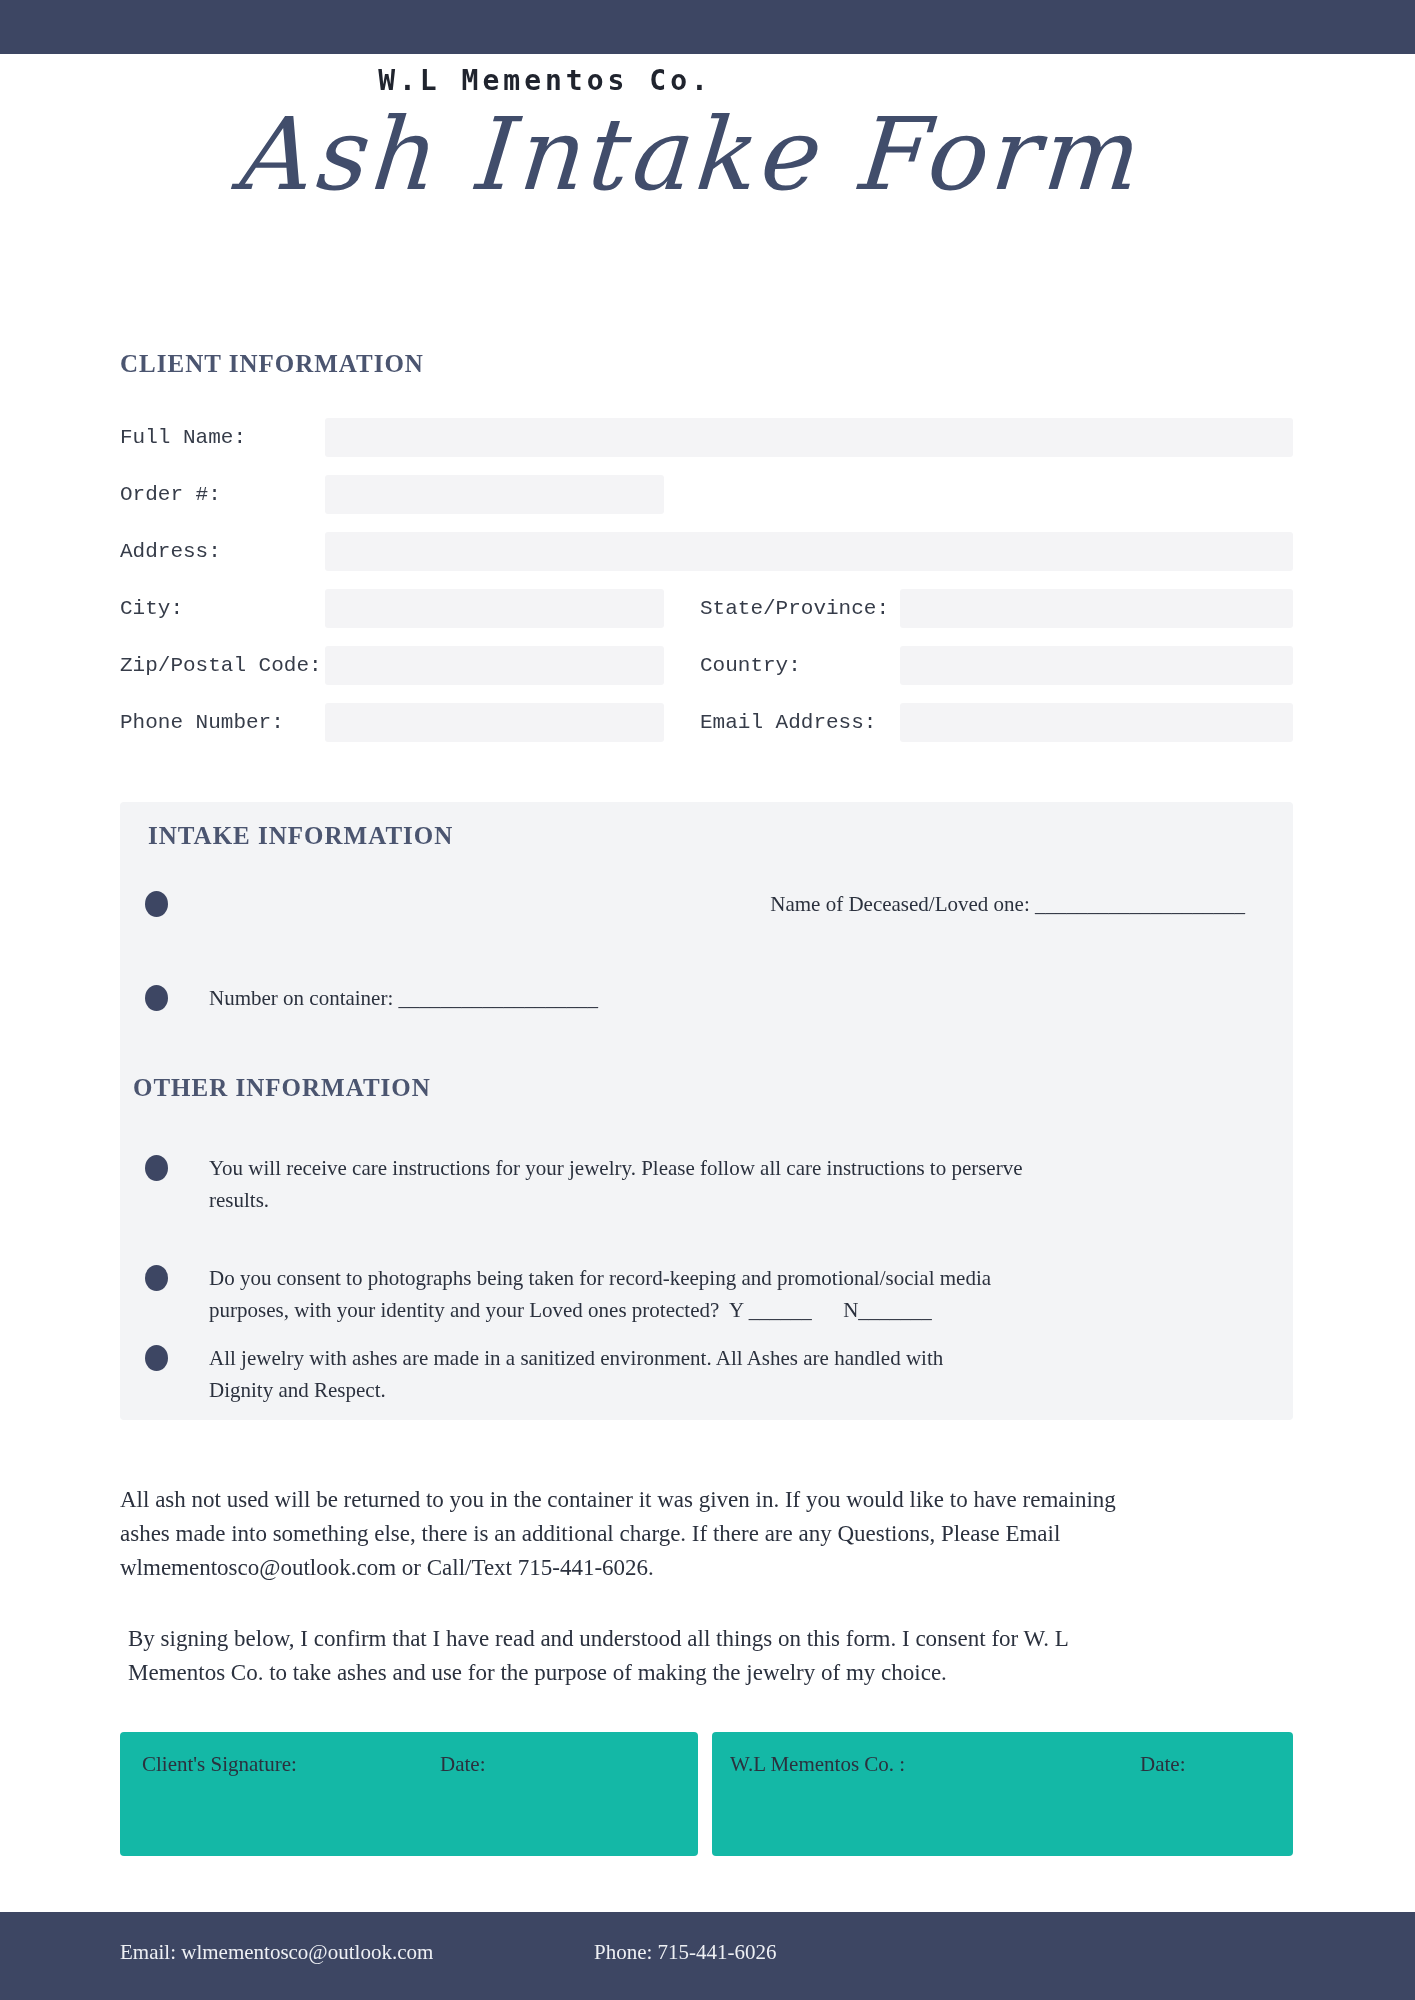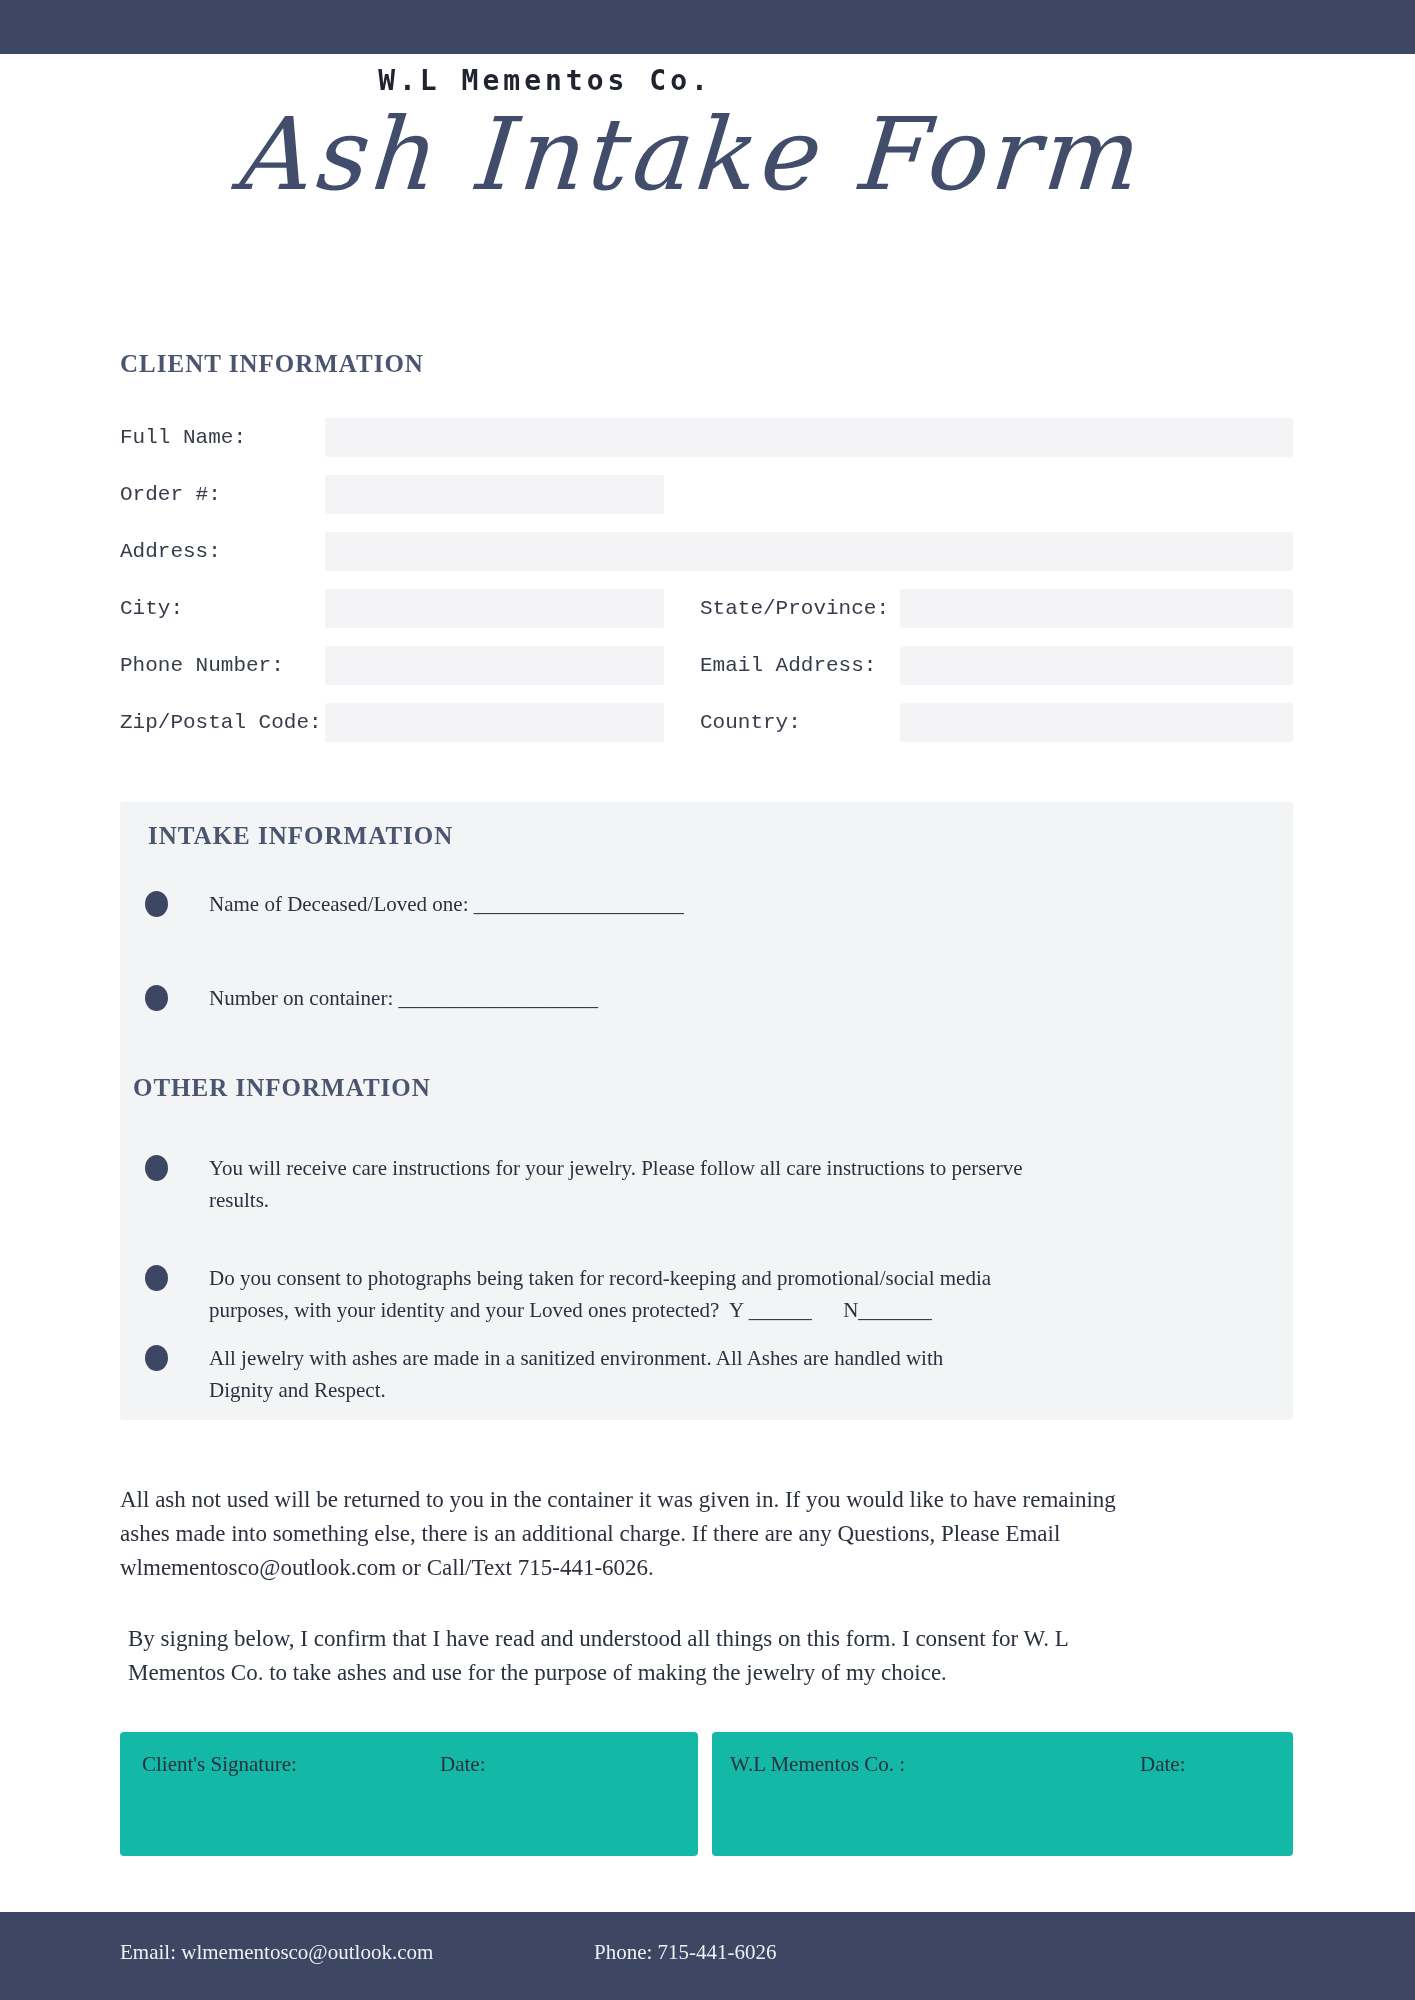--- a/index.html
+++ b/index.html
@@ -31,21 +31,21 @@
   .fld-r { width:393px; }
 
   .panel { position:absolute; top:802px; left:120px; width:1173px; height:618px;
            background:#f3f4f6; border-radius:4px; }
   .h-intake { position:absolute; top:20px; left:28px; }
   .h-other  { position:absolute; top:272px; left:13px; }
 
   .bullet { position:absolute; left:25px; width:1100px; display:flex; align-items:flex-start; }
   .dot { flex:0 0 auto; width:23px; height:26px; border-radius:50%; background:#3d4663; margin-top:3px; }
   .bullet-text { margin-left:41px; font-size:21px; line-height:32px; color:#2b313e; white-space:pre-wrap; }
-  .b1 { top:86px; }  .b2 { top:180px; }
+  .b1 { top:86px;justify-content:space-between; }  .b2 { top:180px; }
   .b3 { top:350px; } .b4 { top:448px;margin-top:12px; } .b5 { top:540px; }
 
   .para { position:absolute; left:120px; width:1180px; font-size:23px; line-height:34px;
           color:#2b313e; white-space:pre-wrap; }
   .p1 { top:1483px; }
   .p2 { top:1622px;margin-left:8px; }
 
   .sig-box { position:absolute; top:1732px; height:124px; background:#14b8a6; border-radius:4px; }
   .sig-left  { left:120px; width:578px; }
   .sig-right { left:712px; width:581px; }
@@ -88,30 +88,30 @@
     </div>
 
     <div class="row">
       <span class="lbl lbl1">City:</span>
       <span class="fld fld-s"></span>
       <span class="lbl lbl2">State/Province:</span>
       <span class="fld fld-r"></span>
     </div>
 
     <div class="row">
-      <span class="lbl lbl1">Phone Number:</span>
+      <span class="lbl lbl1">Zip/Postal Code:</span>
       <span class="fld fld-s"></span>
-      <span class="lbl lbl2">Email Address:</span>
+      <span class="lbl lbl2">Country:</span>
       <span class="fld fld-r"></span>
     </div>
 
     <div class="row">
-      <span class="lbl lbl1">Zip/Postal Code:</span>
+      <span class="lbl lbl1">Phone Number:</span>
       <span class="fld fld-s"></span>
-      <span class="lbl lbl2">Country:</span>
+      <span class="lbl lbl2">Email Address:</span>
       <span class="fld fld-r"></span>
     </div>
 
   </div>
 
   <div class="panel">
 
     <div class="section-heading h-intake">INTAKE INFORMATION</div>
 
     <div class="bullet b1">

